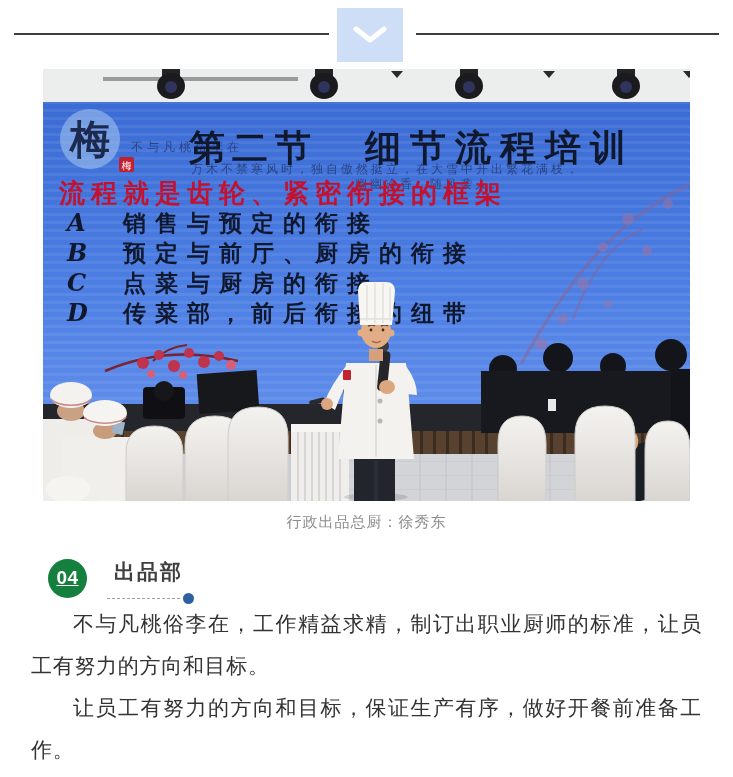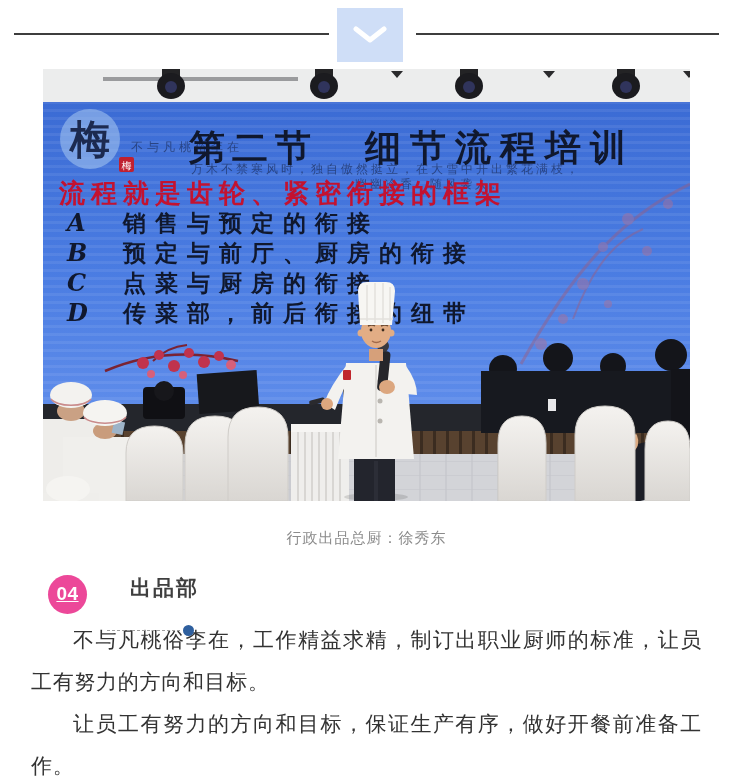--- a/index.html
+++ b/index.html
@@ -14,31 +14,31 @@
   .hline.left{left:14px;width:315px;}
   .hline.right{left:416px;width:303px;}
   .chev-box{
     position:absolute;left:337px;top:8px;width:66px;height:54px;
     background:#cfdef7;display:flex;align-items:center;justify-content:center;
   }
   
   .photo-wrap{margin:7px 43px 0 43px;width:647px;height:432px;}
   .photo-wrap svg{display:block;}
   .caption{
-    margin-top:28px;text-align:center;font-size:15px;color:#8b8b8b;letter-spacing:1px;
+    margin-top:12px;text-align:center;font-size:15px;color:#8b8b8b;letter-spacing:1px;
   }
   
   .section-header{margin:26px 0 0 48px;display:flex;align-items:center;height:40px;}
   .badge{
-    width:39px;height:39px;border-radius:50%;background:#ec4899;color:#ffffff;
+    width:39px;height:39px;border-radius:50%;background:#15803d;color:#ffffff;
     font-size:19px;font-weight:bold;display:flex;align-items:center;justify-content:center;
     letter-spacing:.5px;flex:0 0 auto;text-decoration:underline;
   }
   .title-wrap{position:relative;margin-left:27px;padding-bottom:13px;}
-  .section-title{margin:16px;font-size:21px;font-weight:bold;color:#3f3f3f;letter-spacing:2px;}
+  .section-title{margin:0;font-size:21px;font-weight:bold;color:#3f3f3f;letter-spacing:2px;}
   .dash-line{
     position:absolute;left:-7px;bottom:0;width:73px;border-bottom:1px dashed #9f9f9f;height:0;
   }
   .dash-dot{
     position:absolute;right:-14px;bottom:-6px;width:11px;height:11px;border-radius:50%;
     background:#2e5f9e;
   }
   
   .article{margin:5px 31px 0 31px;font-size:21px;line-height:42px;color:#333333;letter-spacing:.7px;}
   .article p{margin:0;text-indent:2em;text-align:justify;}

